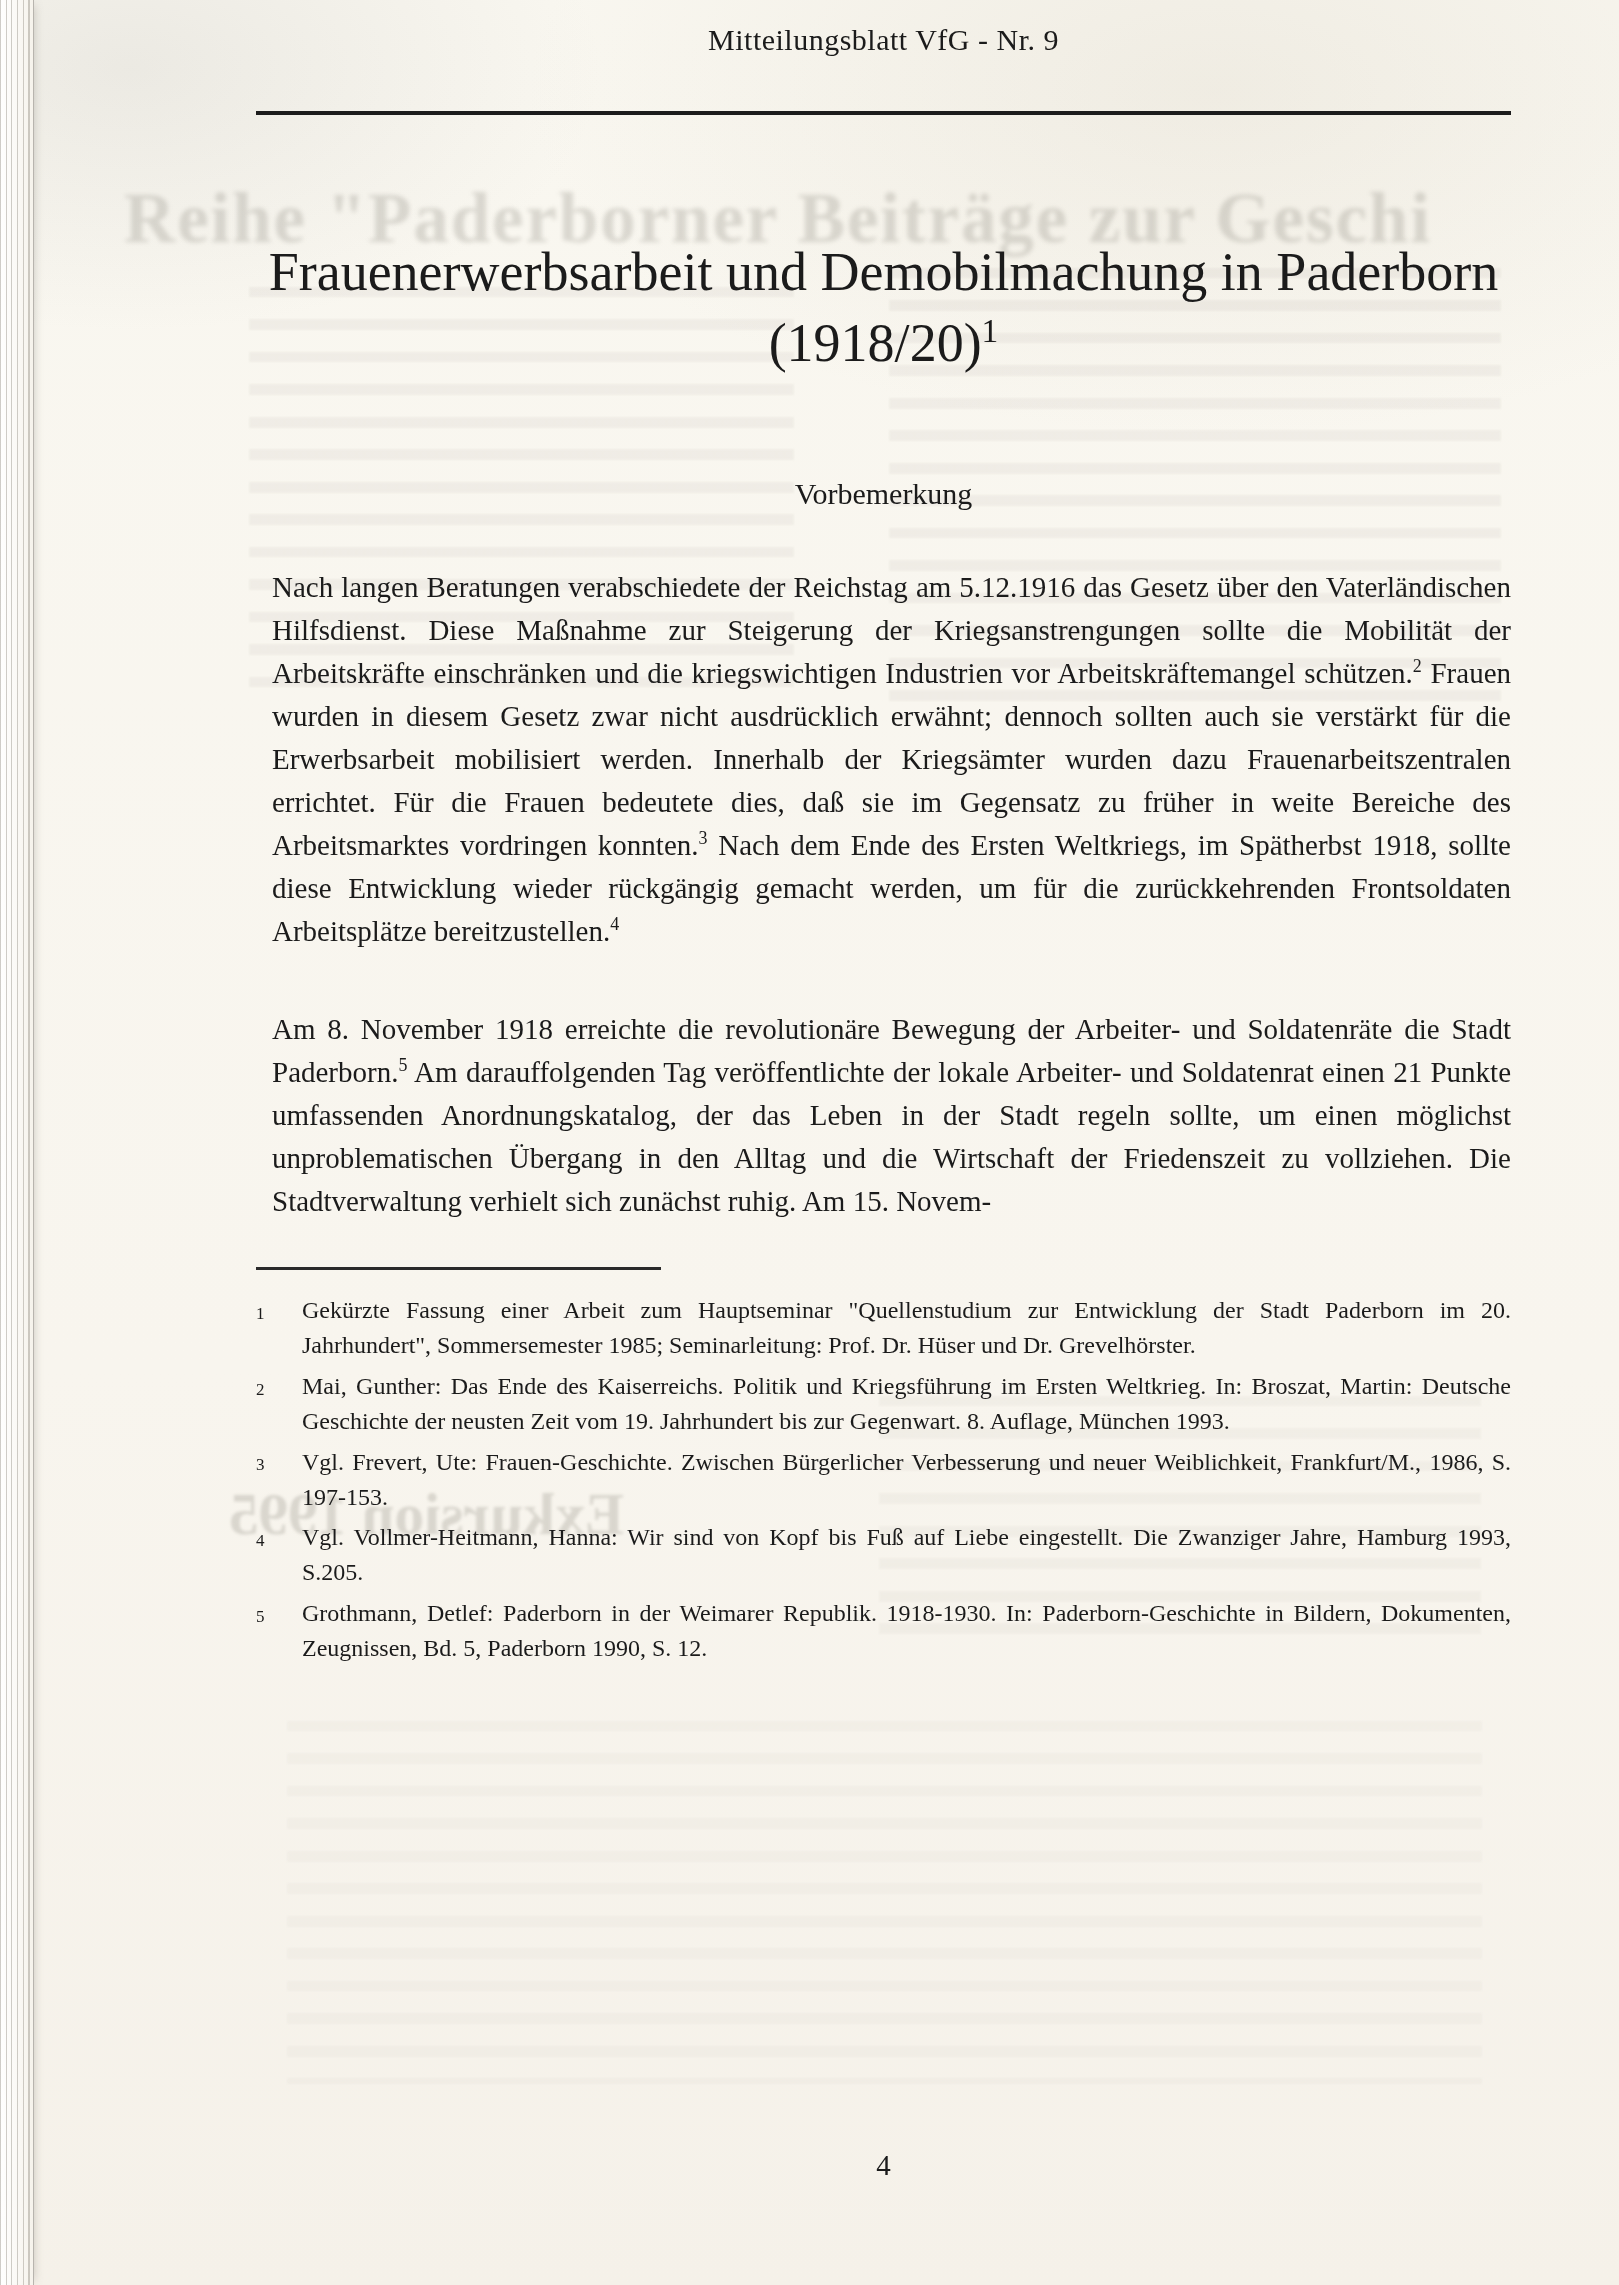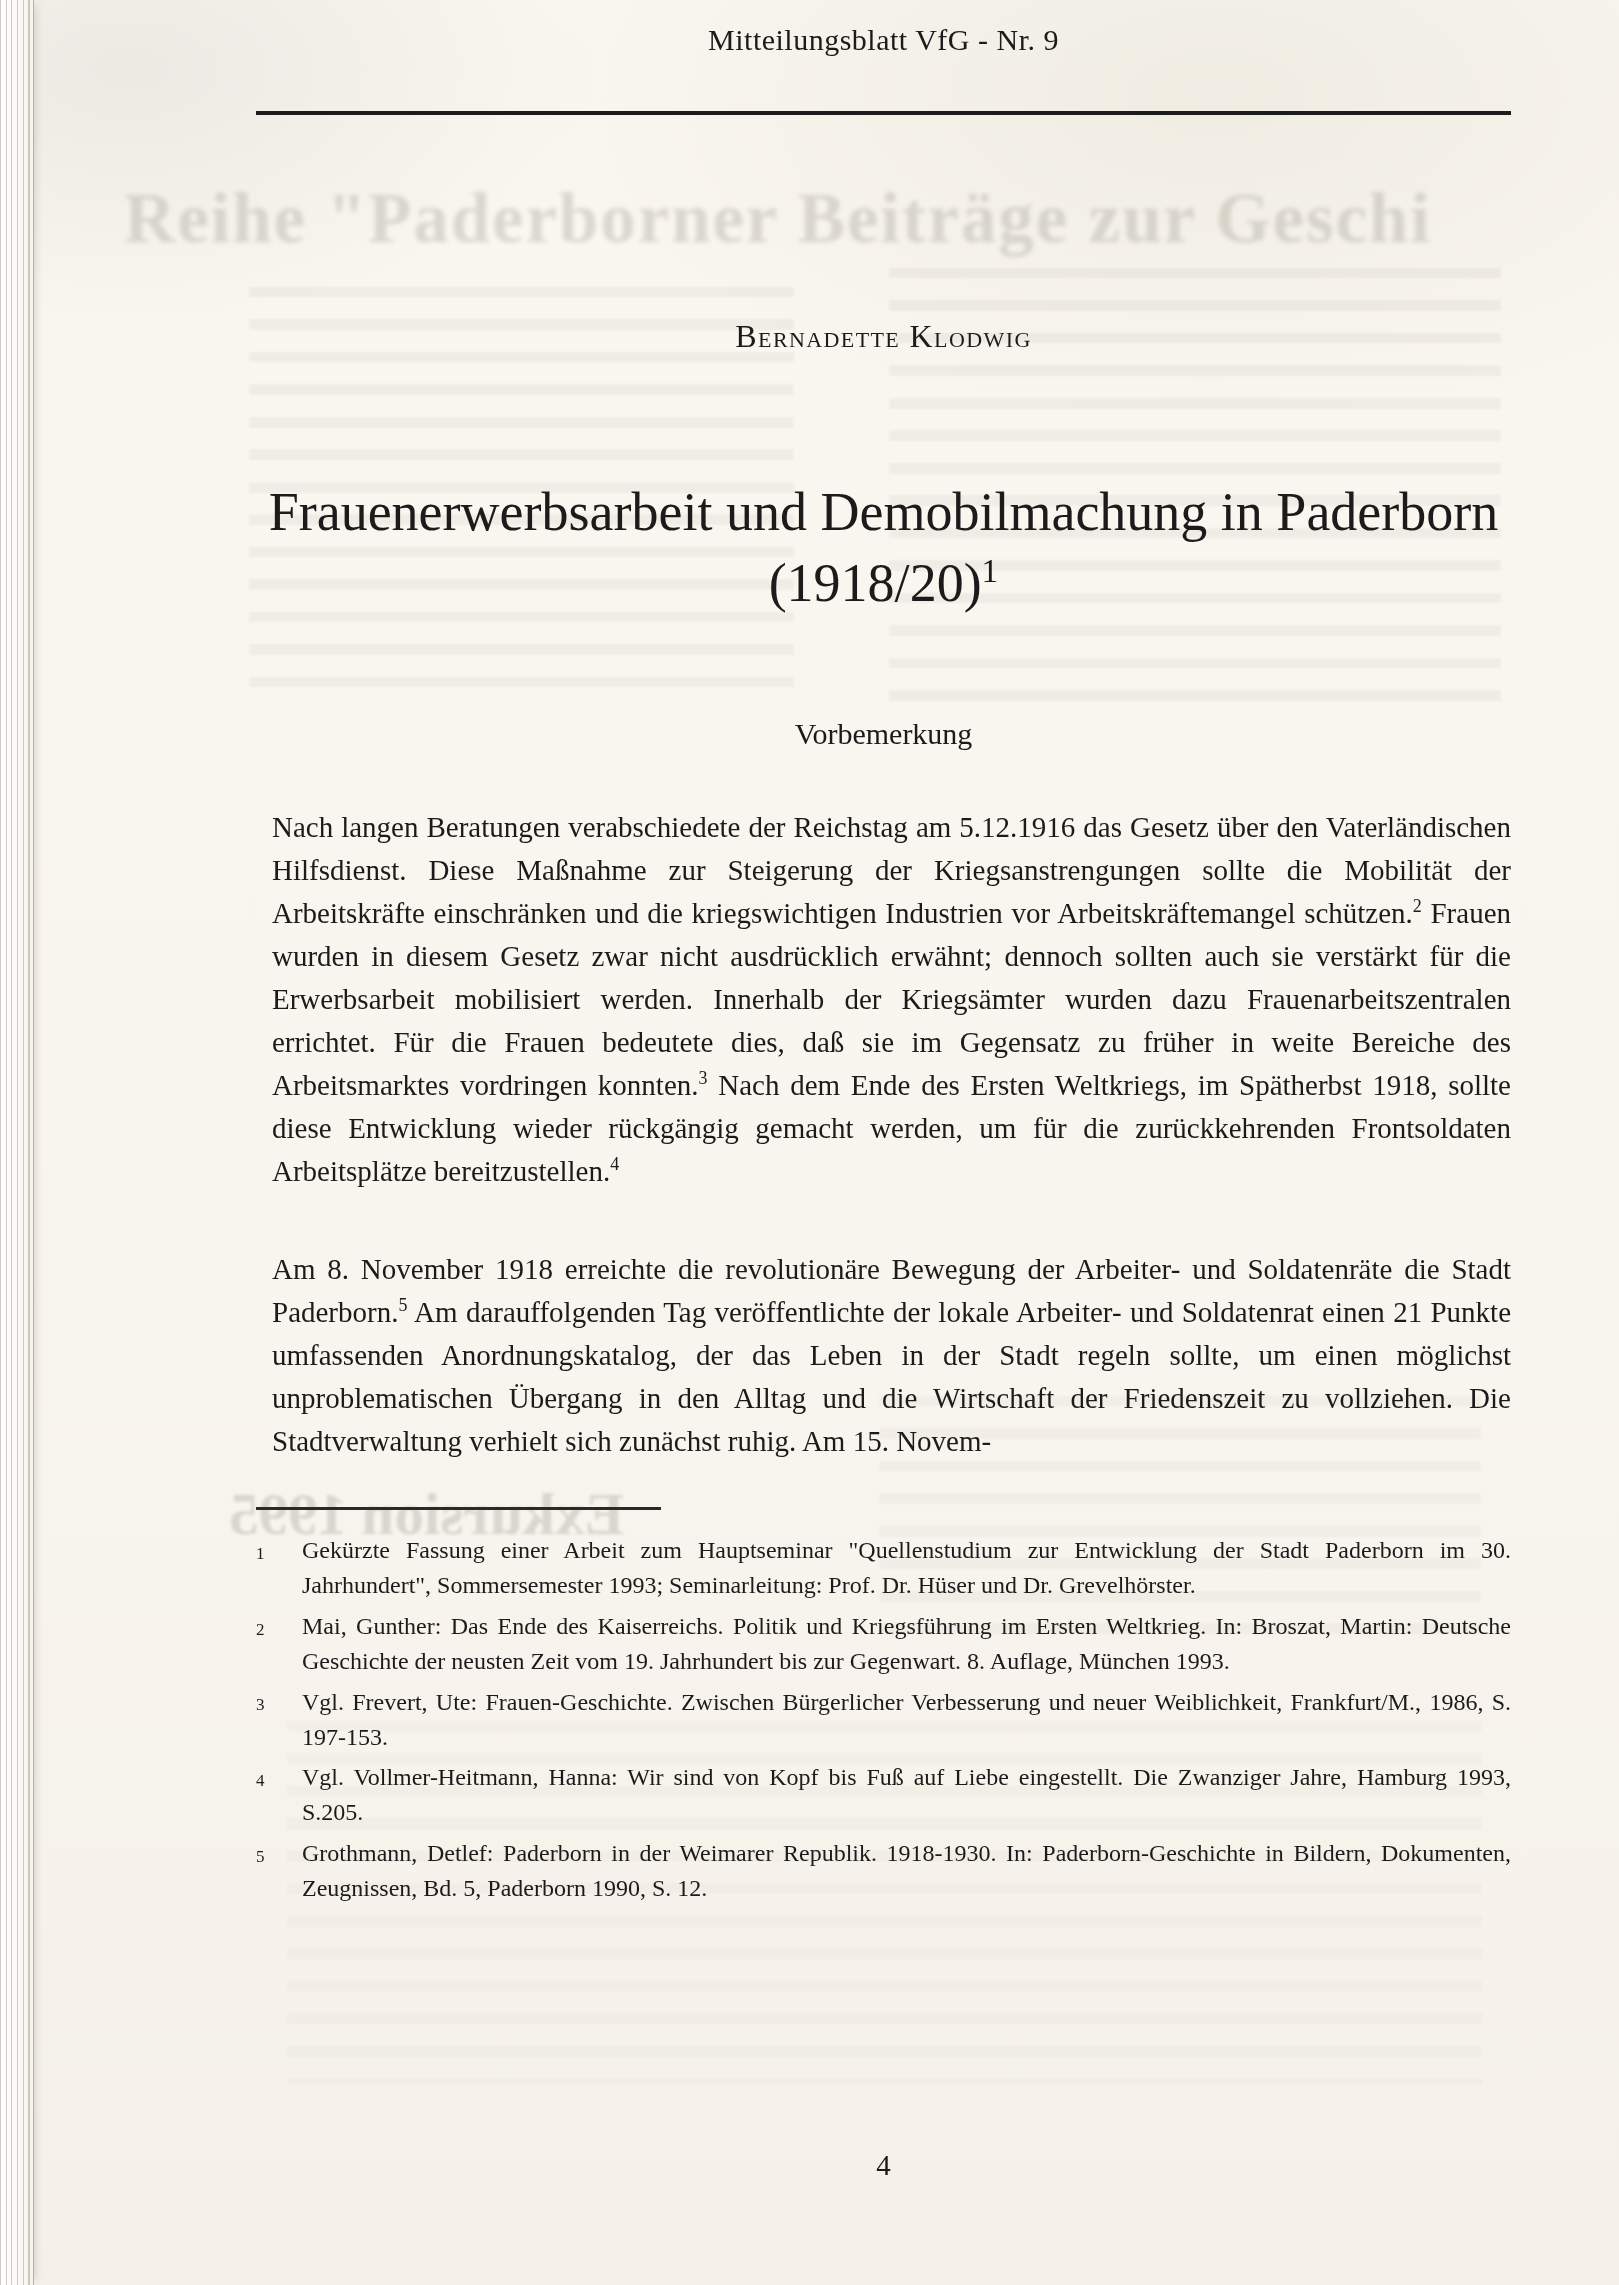--- a/index.html
+++ b/index.html
@@ -146,37 +146,36 @@
     <div class="ghost-lines gl-d"></div>
   </div>
 
   <div class="edge"></div>
 
   <div class="content">
 
     <div class="journal-header">Mitteilungsblatt VfG - Nr. 9</div>
     <div class="header-rule"></div>
 
-    <div class="author">Bernadette Klodwig</div>
 
     <h1 class="title"><span>Frauenerwerbsarbeit und Demobilmachung in Paderborn (1918/20)</span><sup class="ref">1</sup></h1>
 
     <h2 class="section section-1">Vorbemerkung</h2>
 
     <p class="body"><span>Nach langen Beratungen verabschiedete der Reichstag am 5.12.1916 das Gesetz über den Vaterländischen Hilfsdienst. Diese Maßnahme zur Steigerung der Kriegsanstrengungen sollte die Mobilität der Arbeitskräfte einschränken und die kriegswichtigen Industrien vor Arbeitskräftemangel schützen.</span><sup class="ref">2</sup><span> Frauen wurden in diesem Gesetz zwar nicht ausdrücklich erwähnt; dennoch sollten auch sie verstärkt für die Erwerbsarbeit mobilisiert werden. Innerhalb der Kriegsämter wurden dazu Frauenarbeitszentralen errichtet. Für die Frauen bedeutete dies, daß sie im Gegensatz zu früher in weite Bereiche des Arbeitsmarktes vordringen konnten.</span><sup class="ref">3</sup><span> Nach dem Ende des Ersten Weltkriegs, im Spätherbst 1918, sollte diese Entwicklung wieder rückgängig gemacht werden, um für die zurückkehrenden Frontsoldaten Arbeitsplätze bereitzustellen.</span><sup class="ref">4</sup></p>
 
 
     <p class="body"><span>Am 8. November 1918 erreichte die revolutionäre Bewegung der Arbeiter- und Soldatenräte die Stadt Paderborn.</span><sup class="ref">5</sup><span> Am darauffolgenden Tag veröffentlichte der lokale Arbeiter- und Soldatenrat einen 21 Punkte umfassenden Anordnungskatalog, der das Leben in der Stadt regeln sollte, um einen möglichst unproblematischen Übergang in den Alltag und die Wirtschaft der Friedenszeit zu vollziehen. Die Stadtverwaltung verhielt sich zunächst ruhig. Am 15. Novem-</span></p>
 
     <div class="fn-rule"></div>
 
     <div class="footnotes">
       <div class="fn">
         <span class="fn-num">1</span>
-        <span class="fn-text">Gekürzte Fassung einer Arbeit zum Hauptseminar "Quellenstudium zur Entwicklung der Stadt Paderborn im 30. Jahrhundert", Sommersemester 1993; Seminarleitung: Prof. Dr. Hüser und Dr. Grevelhörster.</span>
+        <span class="fn-text">Gekürzte Fassung einer Arbeit zum Hauptseminar "Quellenstudium zur Entwicklung der Stadt Paderborn im 20. Jahrhundert", Sommersemester 1985; Seminarleitung: Prof. Dr. Hüser und Dr. Grevelhörster.</span>
       </div>
       <div class="fn">
         <span class="fn-num">2</span>
         <span class="fn-text">Mai, Gunther: Das Ende des Kaiserreichs. Politik und Kriegsführung im Ersten Weltkrieg. In: Broszat, Martin: Deutsche Geschichte der neusten Zeit vom 19. Jahrhundert bis zur Gegenwart. 8. Auflage, München 1993.</span>
       </div>
       <div class="fn">
         <span class="fn-num">3</span>
         <span class="fn-text">Vgl. Frevert, Ute: Frauen-Geschichte. Zwischen Bürgerlicher Verbesserung und neuer Weiblichkeit, Frankfurt/M., 1986, S. 197-153.</span>
       </div>
       <div class="fn">

